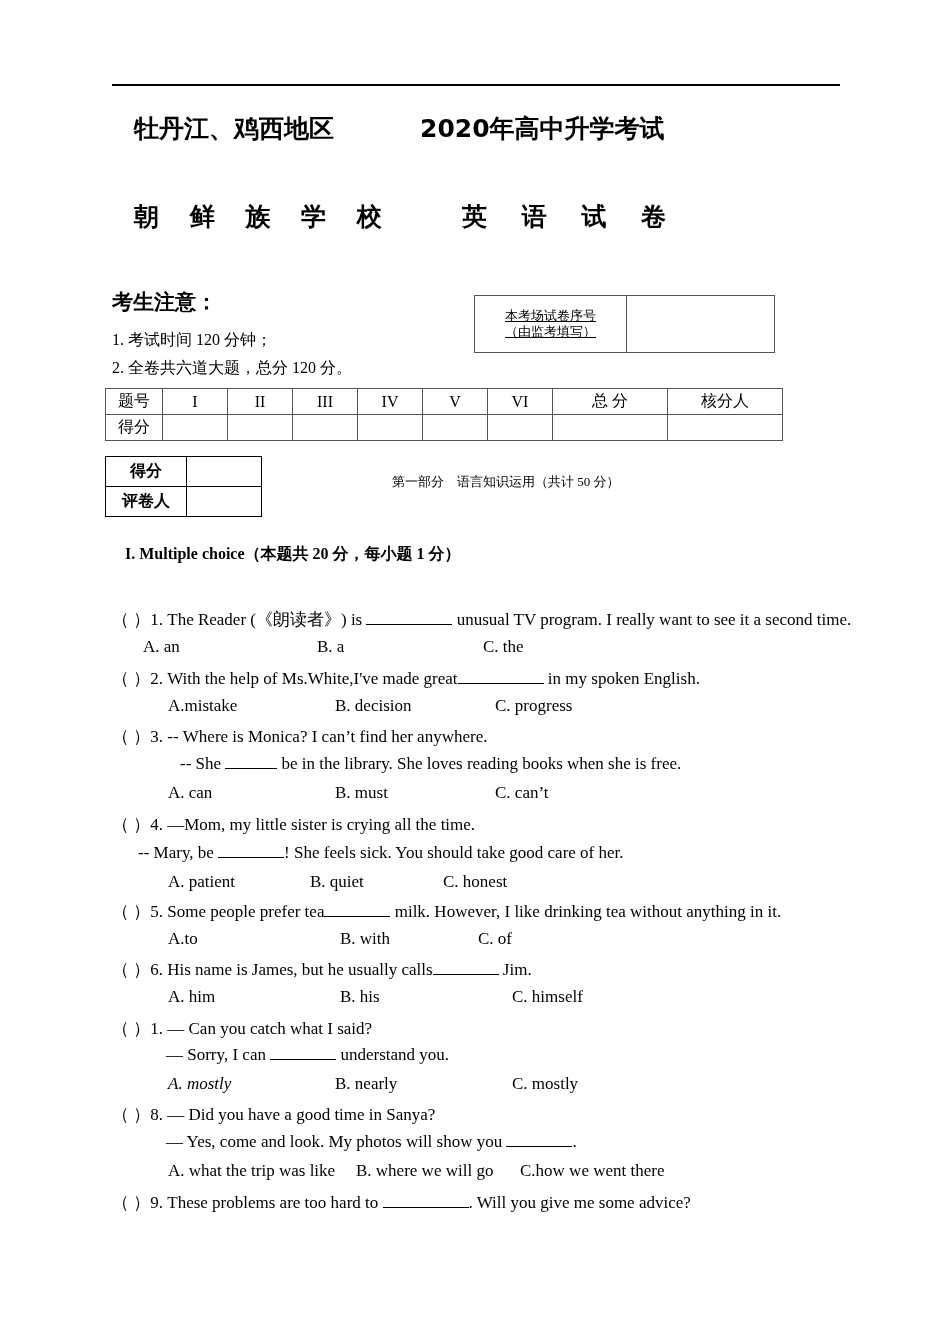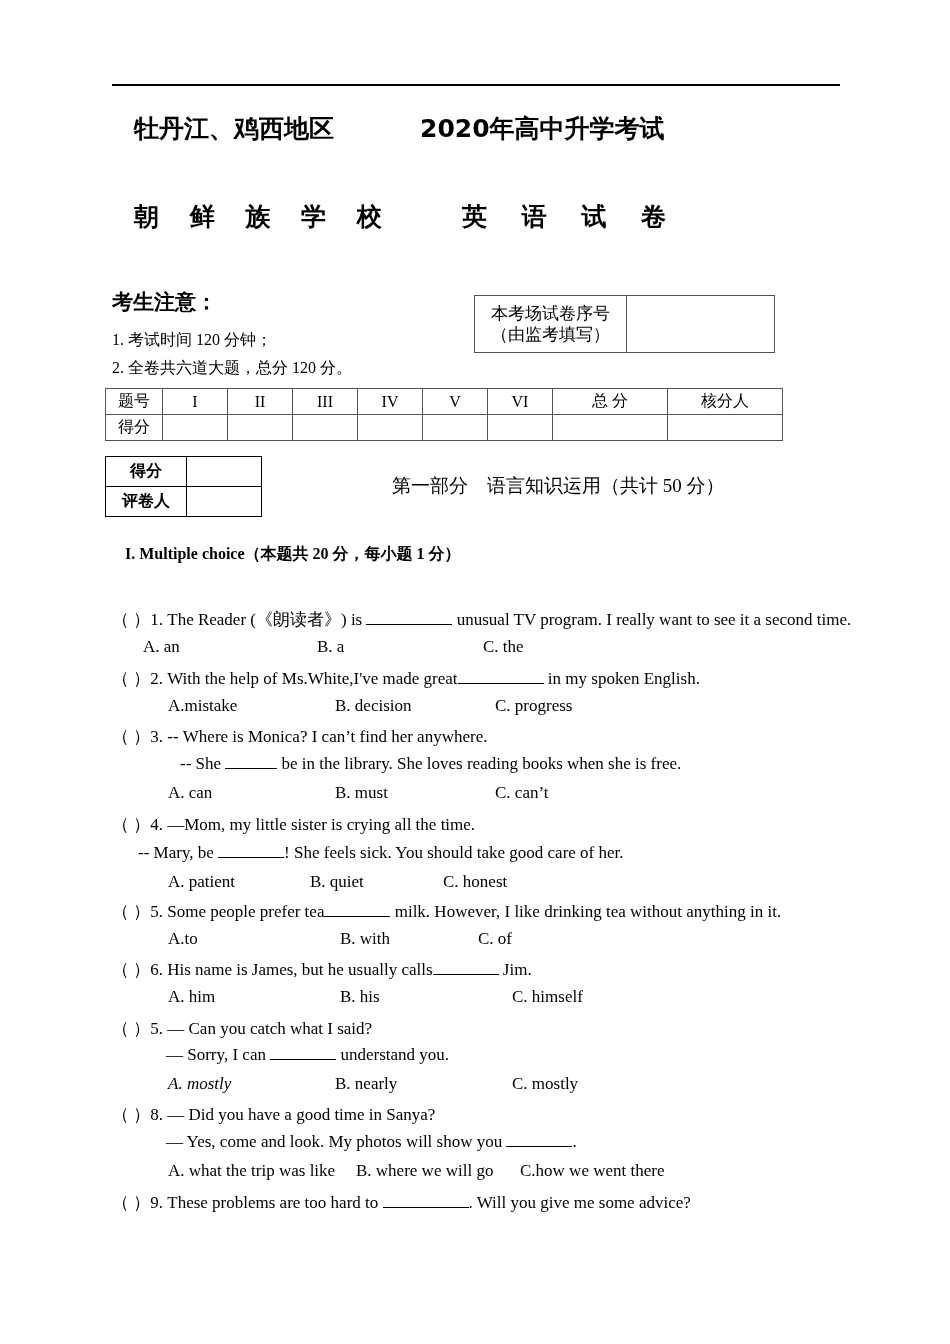--- a/index.html
+++ b/index.html
@@ -90,23 +90,24 @@
     display: flex;
   }
   .serial-label {
     width: 152px;
     border-right: 1px solid #555;
     box-sizing: border-box;
     display: flex;
     flex-direction: column;
     align-items: center;
     justify-content: center;
-    font-size: 17px;
+    font-size: 13px;
     line-height: 1.25;
     white-space: nowrap;
+    text-decoration: underline;
   }
   .serial-value {
     flex: 1;
   }
 
   
   .marks-table {
     position: absolute;
     left: 105px;
     top: 388px;
@@ -146,21 +147,21 @@
     font-weight: bold;
     padding: 0;
   }
   .score-box .lbl { width: 80px; }
 
   
   .part-heading {
     position: absolute;
     left: 392px;
     top: 473px;
-    font-size: 19px;
+    font-size: 13px;
     white-space: nowrap;
   }
 
   
   .sec-line {
     position: absolute;
     font-weight: bold;
     white-space: nowrap;
   }
   .sec-title   { left: 125px; top: 544px; font-size: 16px; }
@@ -291,21 +292,21 @@
         <span class="opt" style="left: 168px;">A.to</span>
         <span class="opt" style="left: 340px;">B. with</span>
         <span class="opt" style="left: 478px;">C. of</span>
       </div>
       <div class="q-line" style="left: 112px; top: 958px;"><span>（ ）6. His name is James, but he usually calls</span><span class="blank-m"></span><span> Jim.</span></div>
       <div class="opt-row" style="left: 0px; top: 987px;">
         <span class="opt" style="left: 168px;">A. him</span>
         <span class="opt" style="left: 340px;">B. his</span>
         <span class="opt" style="left: 512px;">C. himself</span>
       </div>
-      <div class="q-line" style="left: 112px; top: 1017px;"><span>（ ）5. — Can you catch what I said?</span><span></span></div>
+      <div class="q-line" style="left: 112px; top: 1017px;"><span>（ ）1. — Can you catch what I said?</span><span></span></div>
       <div class="q-line" style="left: 166px; top: 1045px;"><span>— Sorry, I can </span><span class="blank-m"></span><span> understand you.</span></div>
       <div class="opt-row" style="left: 0px; top: 1074px;">
         <span class="opt" style="left: 168px; font-style: italic;">A. mostly</span>
         <span class="opt" style="left: 335px;">B. nearly</span>
         <span class="opt" style="left: 512px;">C. mostly</span>
       </div>
       <div class="q-line" style="left: 112px; top: 1103px;"><span>（ ）8. — Did you have a good time in Sanya?</span><span></span></div>
       <div class="q-line" style="left: 166px; top: 1132px;"><span>— Yes, come and look. My photos will show you </span><span class="blank-m"></span><span>.</span></div>
       <div class="opt-row" style="left: 0px; top: 1161px;">
         <span class="opt" style="left: 168px;">A. what the trip was like</span>

